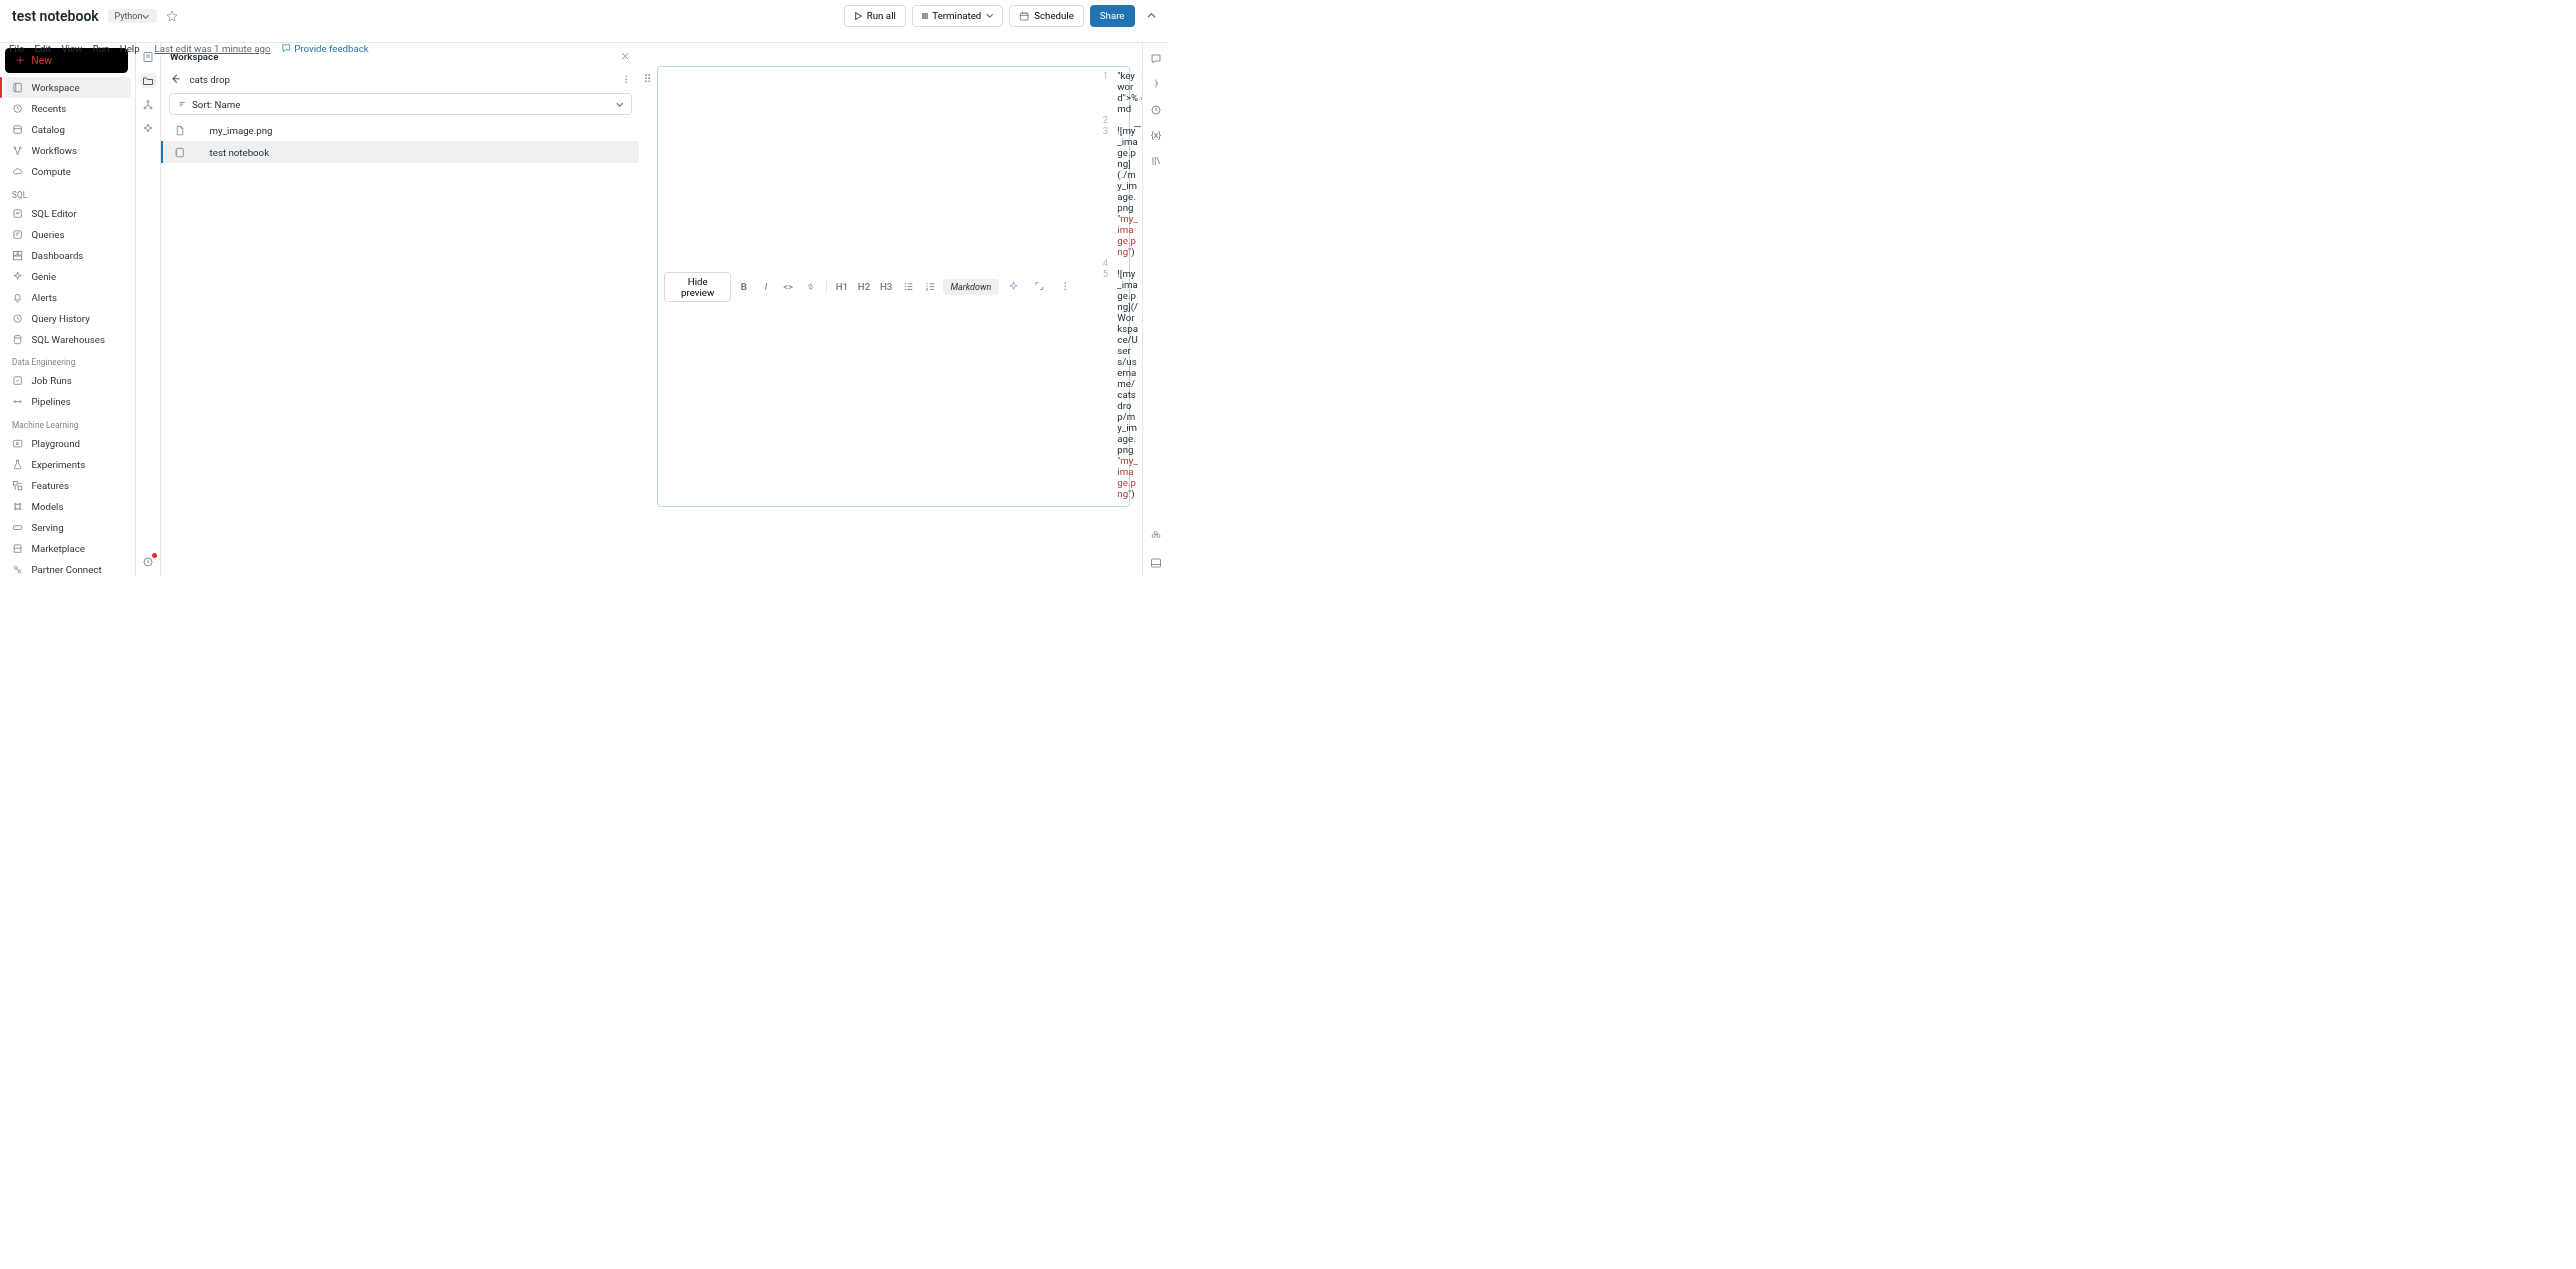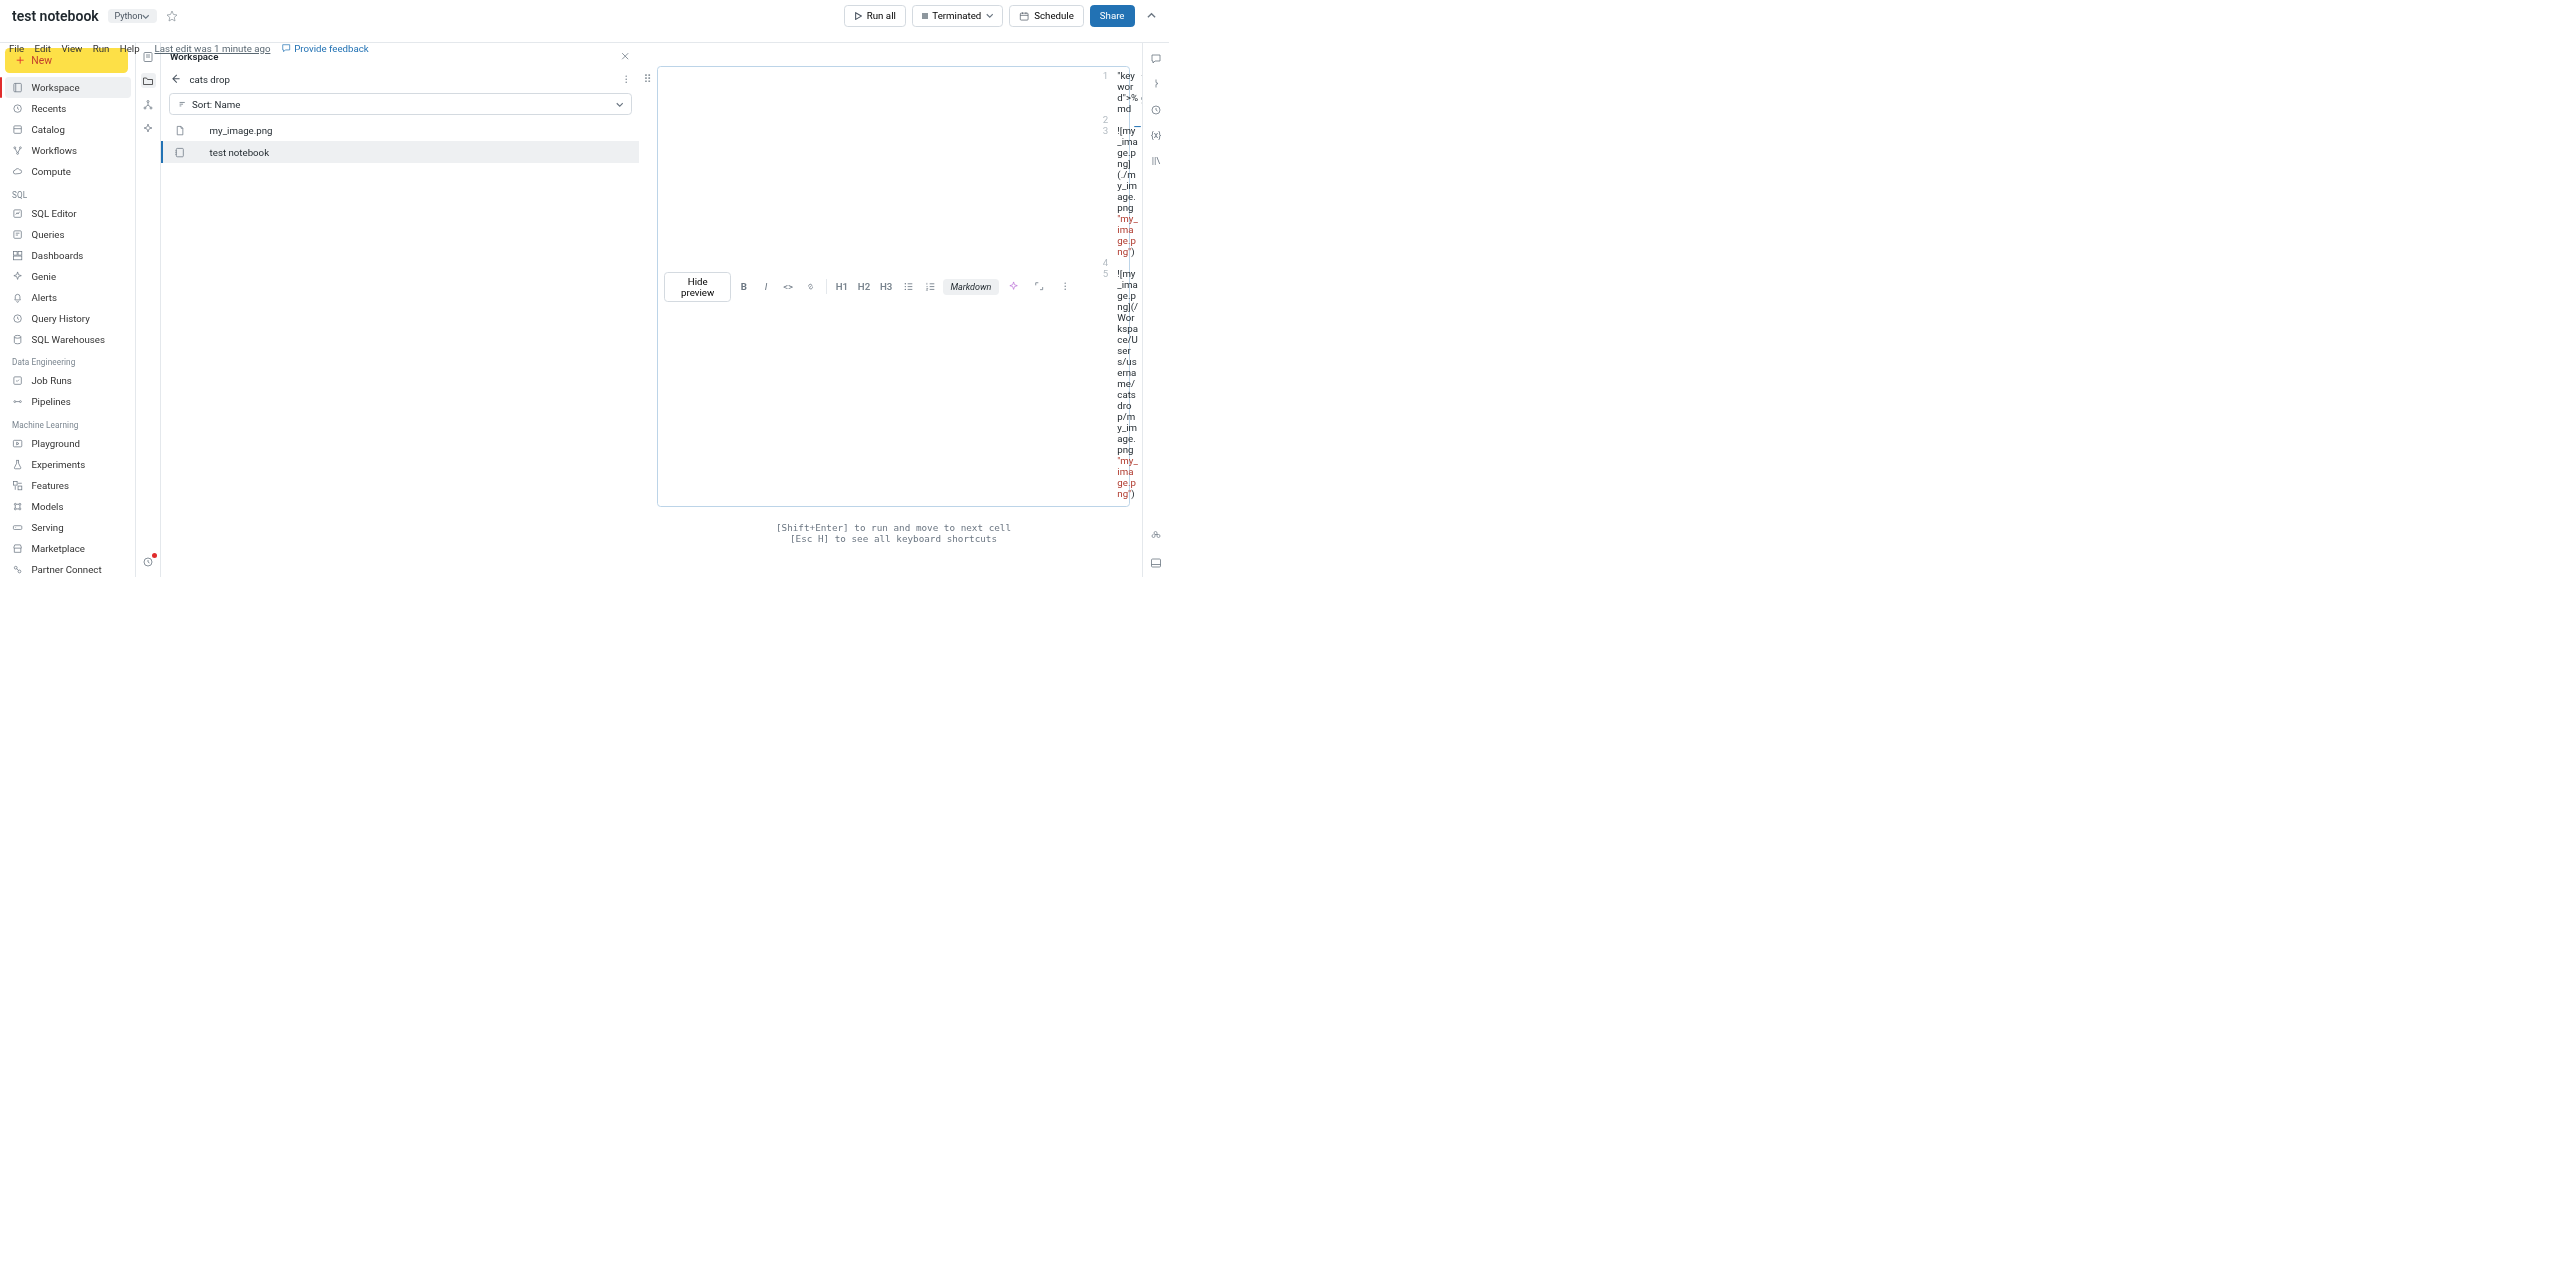--- a/index.html
+++ b/index.html
@@ -20,21 +20,21 @@
 .feedback { color:#2272b4; display:flex; align-items:center; gap:3px;}
 
 
 .header { border-bottom: 1.5px solid #e4e8ec; padding: 4.5px 7.5px 4.5px 9px; }
 .header-row1 { display:flex; align-items:center; gap:9px; }
 .header-row2 { display:flex; align-items:center; gap:10.4px; font-size:9.7px; color:#333; padding-left:1.5px; margin-top:3px; }
 
 
 .main { flex:1; display:flex; overflow:hidden; }
 .leftnav { width:136px; border-right:0.7px solid #e4e8ec; display:flex; flex-direction:column; padding:4.5px; overflow:hidden;}
-.new-btn { background:#fde047; color:#c23f2c; border:none; border-radius:4.5px; padding:6px 10.4px; display:flex; align-items:center; gap:6px; font-size:10.4px; width:123px; cursor:pointer; margin-bottom:4.5px;}
+.new-btn { background:#000000; color:#c23f2c; border:none; border-radius:4.5px; padding:6px 10.4px; display:flex; align-items:center; gap:6px; font-size:10.4px; width:123px; cursor:pointer; margin-bottom:4.5px;}
 .nav-item { display:flex; align-items:center; gap:7.5px; padding:4.5px 7.5px; border-radius:3.7px; font-size:9.7px; color:#333; cursor:pointer;}
 .nav-item.active { background:#eef0f2; position:relative;}
 .nav-item.active::before { content:""; position:absolute; left:-4.5px; top:0; bottom:0; width:2.2px; background:#e02c2c; border-radius:1.5px;}
 .nav-section { font-size:8.2px; color:#7a858f; padding:7.5px 7.5px 3px; letter-spacing:0.1px;}
 .nav-icon { width:12px; height:12px; display:flex; align-items:center; justify-content:center; color:#6b7682;}
 .leftnav-bottom { margin-top:auto; }
 .browser-tabs { width:25px; border-right:0.7px solid #e4e8ec; display:flex; flex-direction:column; align-items:center; padding-top:6px; gap:9px;}
 .browser-pane { display:flex; flex:1;}
 .browser-content { flex:1; display:flex; flex-direction:column; }
 .browser-head { display:flex; align-items:center; justify-content:space-between; padding:7.5px 9px; font-weight:600;}
@@ -588,24 +588,20 @@
                     <path d="M233 168 q7 8 14 0" fill="#c97d7d"></path>
                     <path d="M215 240 L265 240 L275 270 L205 270 Z" fill="#3a7ba8"></path>
                     <path d="M170 175 l-70 -15 M170 185 l-75 5 M170 195 l-70 25 M310 175 l70 -15 M310 185 l75 5 M310 195 l70 25" stroke="#f4eee6" stroke-width="1.5"></path>
                   </svg>
                 </div>
               </div>
             </div>
           </div>
         </div>
       </div>
-      <div class="hints">
-        <div>[Shift+Enter] to run and move to next cell</div>
-        <div>[Esc H] to see all keyboard shortcuts</div>
-      </div>
     </div>
   </div>
 
   <div class="rightrail">
     <span class="ri">
         <svg width="12" height="12" viewBox="0 0 24 24">
           <path d="M4 4h16v12H10l-4 4v-4H4z" fill="none" stroke="#6b7682" stroke-width="1.6"></path>
         </svg>
       </span>
     <span class="ri">

